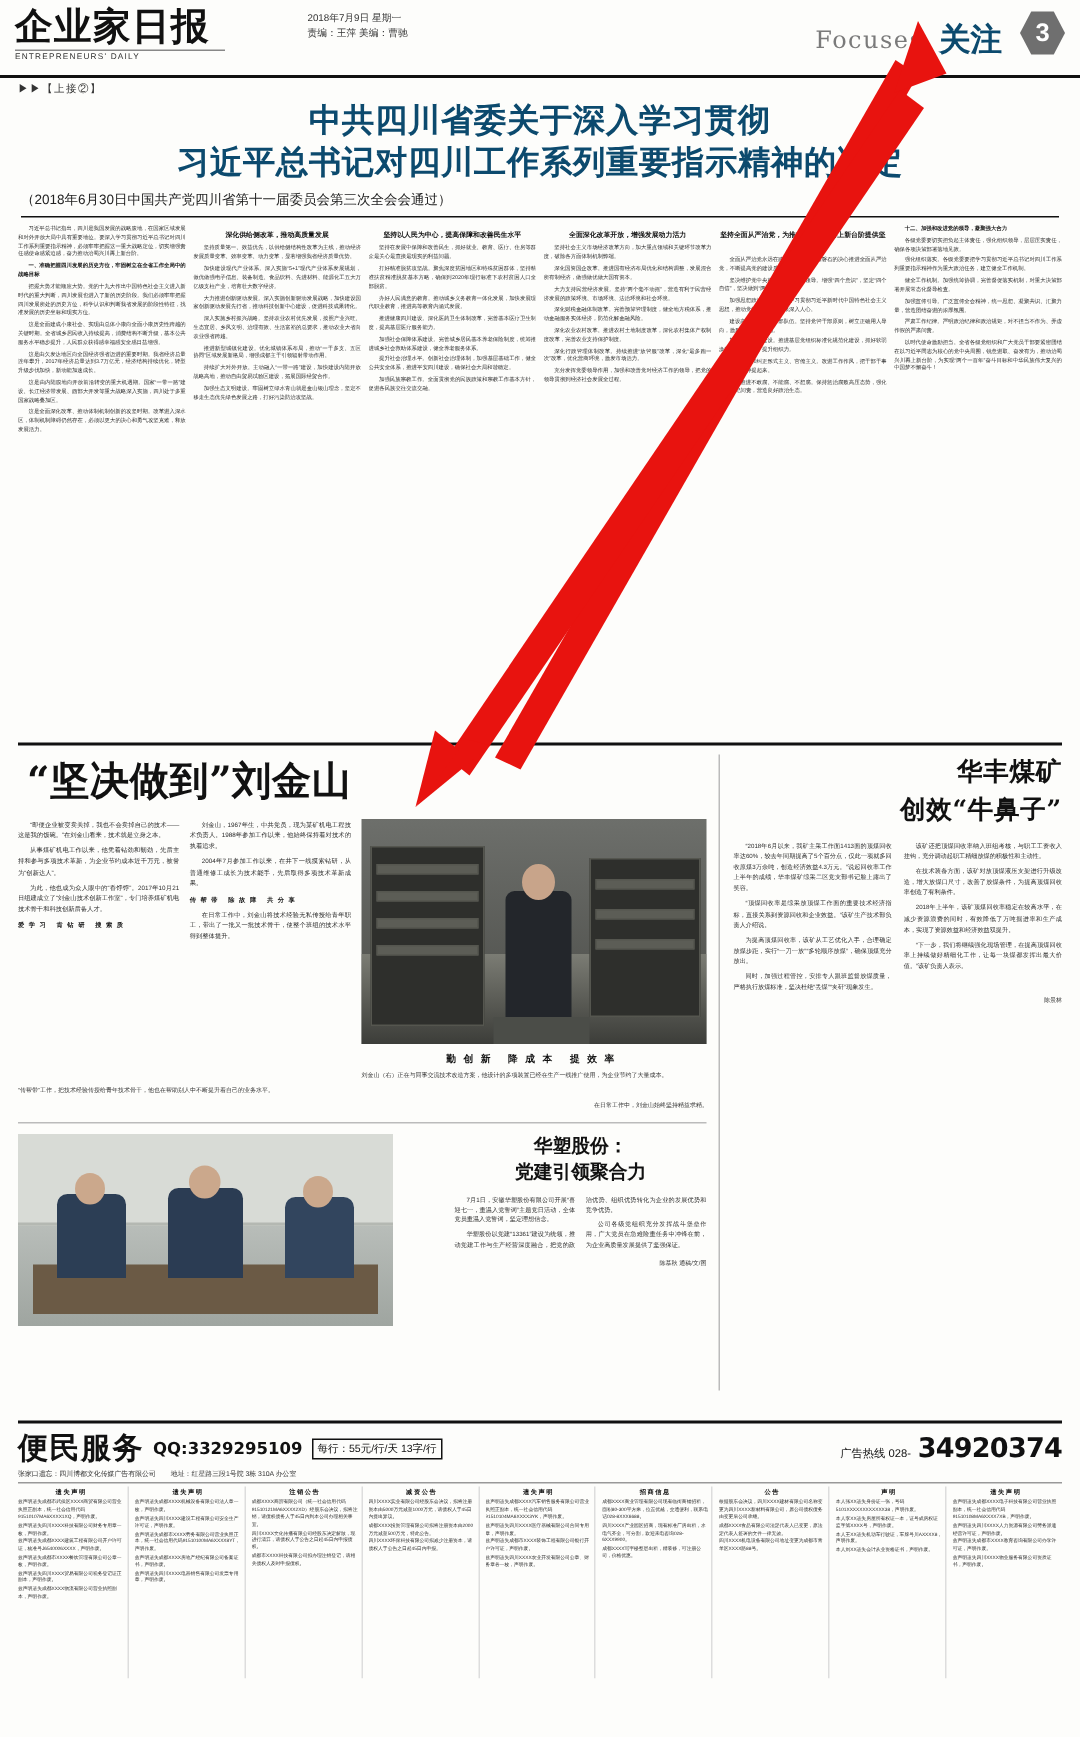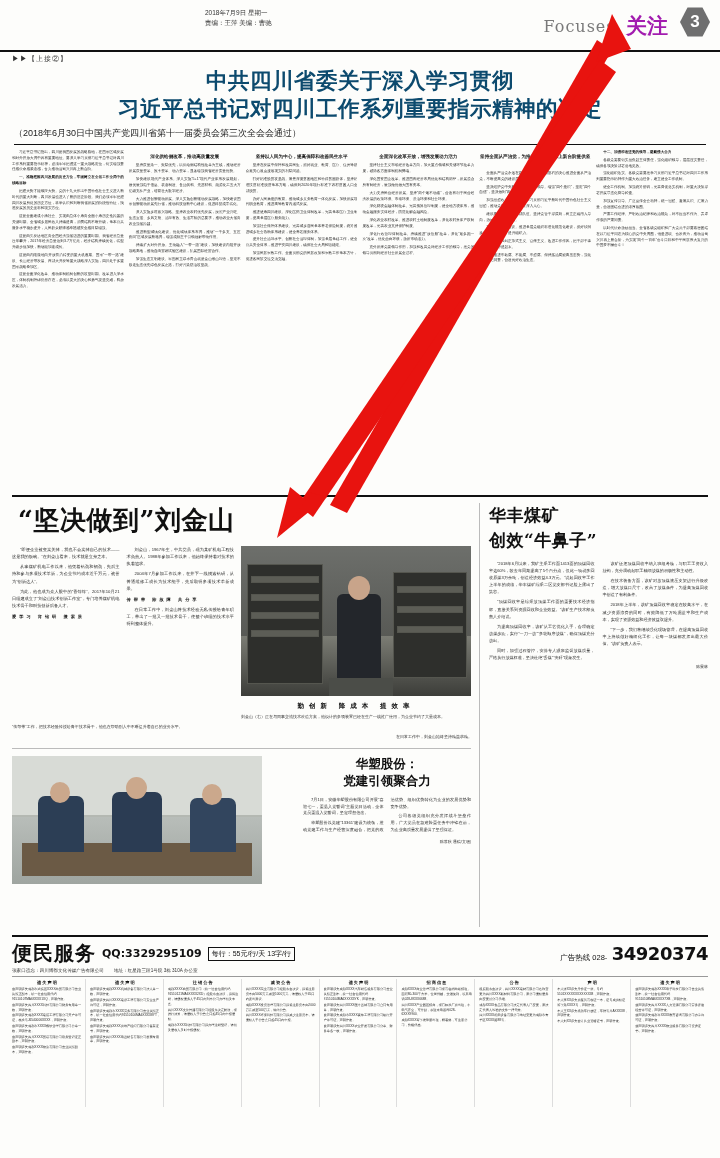--- a/index.html
+++ b/index.html
@@ -73,21 +73,21 @@
     font-size: 16px;
     letter-spacing: 1px;
     color: #7a7a7a;
     vertical-align: middle;
   }
   .mh-focus-cn {
     display: inline-block;
     font-family: "DejaVu Serif", serif;
     font-size: 21px;
     font-weight: bold;
-    color: #a21caf;
+    color: #0c4a6e;
     vertical-align: middle;
     margin-left: 6px;
   }
   .mh-pagenum {
     position: absolute;
     right: 10px;
     top: 7px;
     width: 30px;
     height: 30px;
   }
@@ -279,37 +279,37 @@
     width: 228px;
     padding-left: 9px;
     box-sizing: border-box;
   }
   .mr-head {
     font-family: "DejaVu Serif", serif;
     font-weight: bold;
     font-size: 17px;
     line-height: 1.45;
     color: #111;
-    text-align: left;
+    text-align: right;
     letter-spacing: 0.5px;
   }
   .mr-body {
     margin-top: 8px;
     font-size: 4.1px;
     line-height: 1.72;
     text-align: justify;
     color: #2a2a2a;
     column-count: 2;
     column-gap: 8px;
   }
   .mr-body p { margin: 0 0 3px 0; text-indent: 8px; }
 
   
   .svc-wrap {
-    margin: 8px 12px 0 12px;
+    margin: 20px 12px 0 12px;
     border-top: 2px solid #111;
     padding-top: 3px;
   }
   .svc-head {
     display: flex;
     align-items: center;
     gap: 6px;
   }
   .svc-title {
     font-family: "DejaVu Serif", serif;
@@ -433,20 +433,24 @@
     background: #cba88c;
     border-radius: 50%;
   }
 </style>
 </head>
 <body>
 
 <div class="page">
 
   <div class="masthead">
+    <div class="mh-left">
+      <div class="mh-title">企业家日报</div>
+      <div class="mh-en">ENTREPRENEURS' DAILY</div>
+    </div>
     <div class="mh-meta">
       <div>2018年7月9日 星期一</div>
       <div>责编：王萍  美编：曹驰</div>
     </div>
     <div class="mh-focus">
       <span class="mh-focus-en">Focuses</span>
       <span class="mh-focus-cn">关注</span>
     </div>
     <div class="mh-pagenum">
       <div class="hex">3</div>

